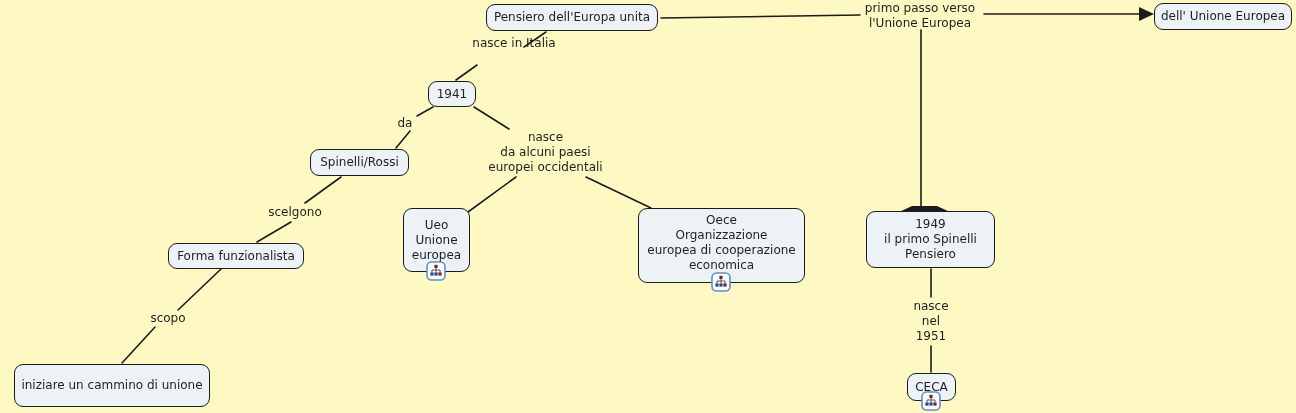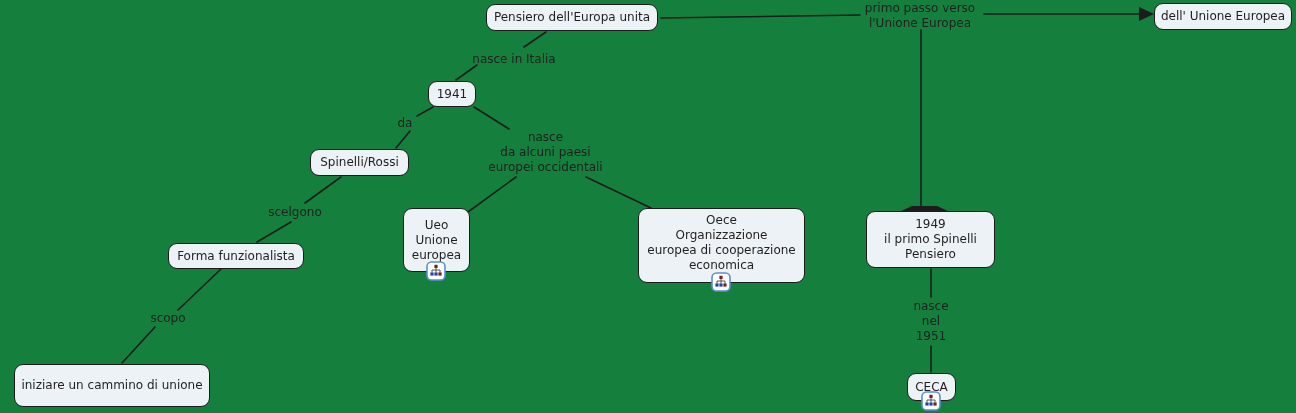--- a/index.html
+++ b/index.html
@@ -4,21 +4,21 @@
 <style>
   :root{
     --node-fill:#edf2f7;
     --node-border:#1c1c1c;
     --line:#1c1c1c;
     --text:#1f1f1f;
     --icon-border:#5b8fd4;
   }
   html,body{margin:0;padding:0;background:#fff;}
   .canvas{
-    position:relative;width:1296px;height:413px;background:#15803d;overflow:hidden;
+    position:relative;width:1296px;height:413px;background:#fef9c3;overflow:hidden;
     font-family:"DejaVu Sans","Liberation Sans",sans-serif;
     font-size:12px;color:var(--text);
   }
   .wires{position:absolute;left:0;top:0;pointer-events:none;}
   .wires line{stroke:var(--line);stroke-width:1.6;stroke-linecap:round;}
   .wires polygon{fill:var(--line);}
   .node{
     position:absolute;box-sizing:border-box;
     background:var(--node-fill);
     border:1.5px solid var(--node-border);
@@ -118,21 +118,21 @@
   <div class="node" style="left:866px;top:211px;width:129px;height:57px">
     <div>1949</div>
     <div>il primo Spinelli</div>
     <div>Pensiero</div>
   </div>
 
   <div class="node" style="left:907px;top:373px;width:49px;height:28px">
     <span>CECA</span>
   </div>
 
-  <div class="label" style="left:460px;top:52px;width:108px">
+  <div class="label" style="left:460px;top:36px;width:108px">
     <div>nasce in Italia</div>
   </div>
 
   <div class="label" style="left:852px;top:1px;width:136px">
     <div>primo passo verso</div>
     <div>l'Unione Europea</div>
   </div>
 
   <div class="label" style="left:390px;top:116px;width:30px">
     <div>da</div>

